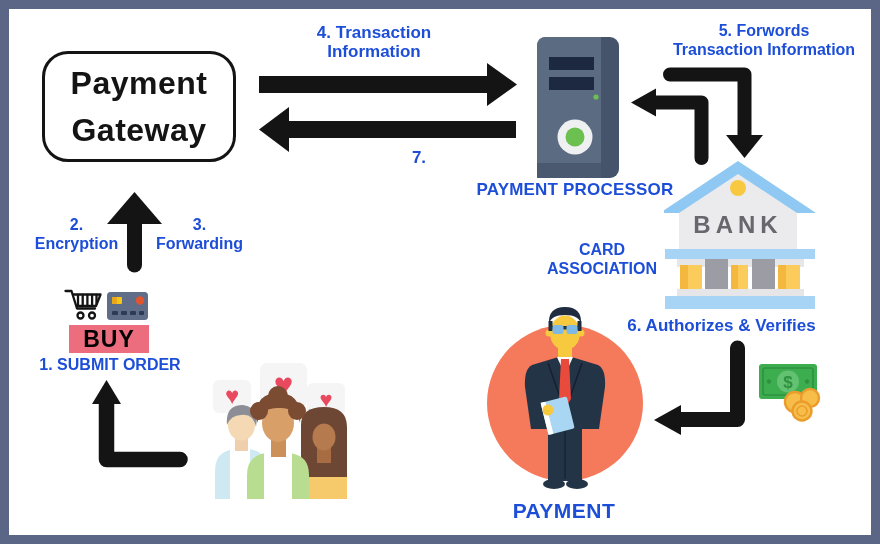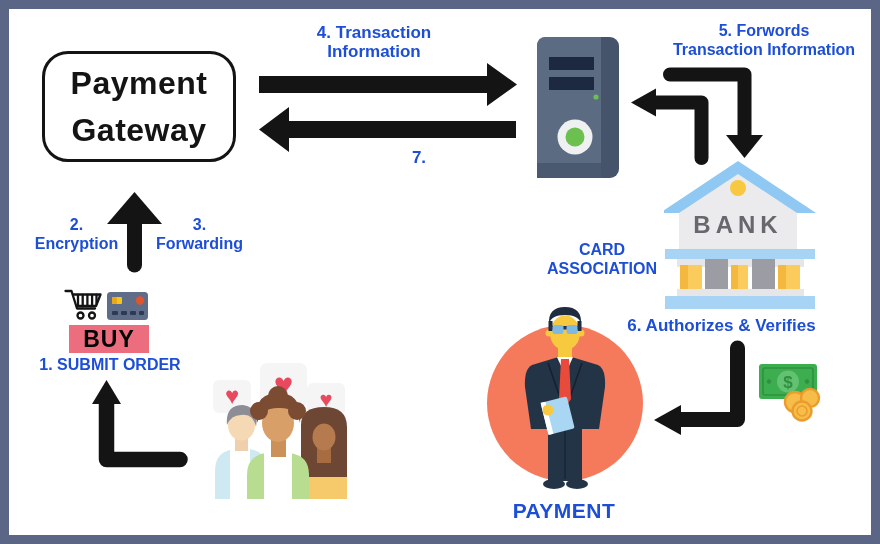--- a/index.html
+++ b/index.html
@@ -57,20 +57,21 @@
   </div>
   <div class="abs lbl" id="label7">7.</div>
   <div class="abs lbl lbl-sm" id="label2">
     <div>2.</div>
     <div>Encryption</div>
   </div>
   <div class="abs lbl lbl-sm" id="label3">
     <div>3.</div>
     <div>Forwarding</div>
   </div>
+  <div class="abs lbl" id="label-processor">PAYMENT PROCESSOR</div>
   <div class="abs lbl lbl-sm" id="label-card">
     <div>CARD</div>
     <div>ASSOCIATION</div>
   </div>
   <div class="abs" id="buy-badge">
     <span>BUY</span>
   </div>
   <div class="abs lbl" id="label1">1. SUBMIT ORDER</div>
   <div class="abs lbl" id="label6">6. Authorizes &amp; Verifies</div>
   <div class="abs lbl" id="label-merchant">PAYMENT</div>

